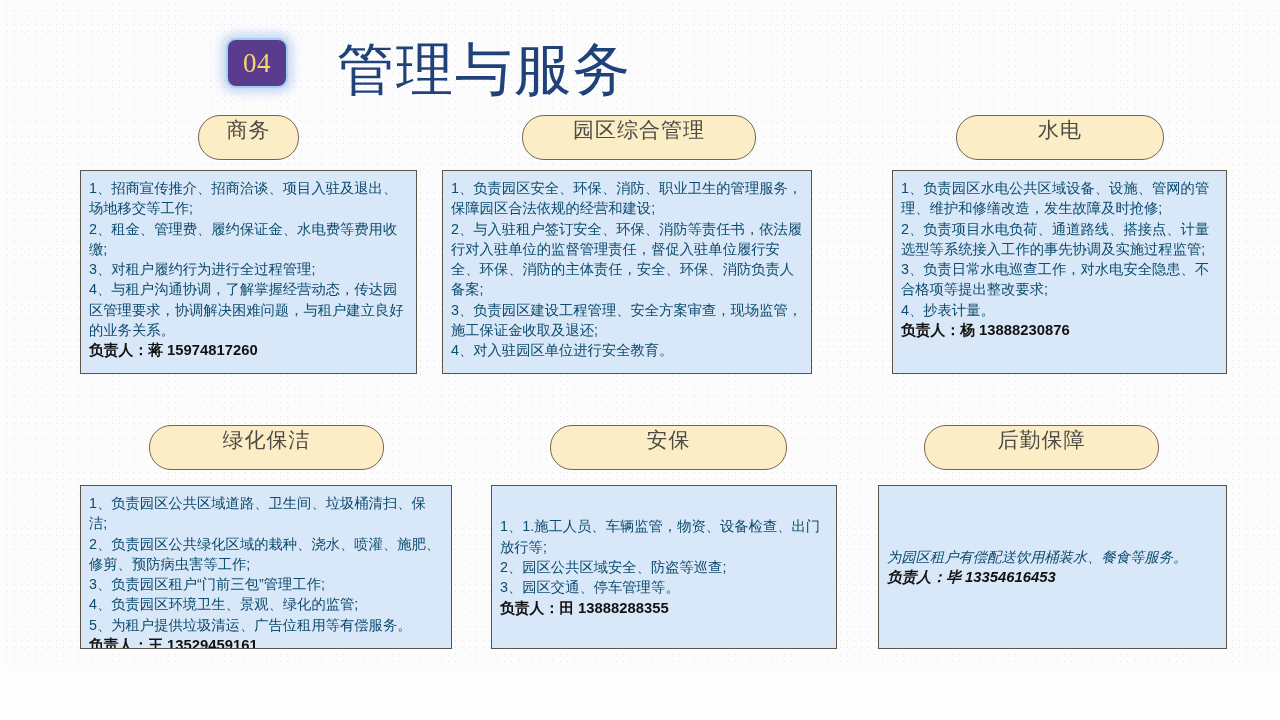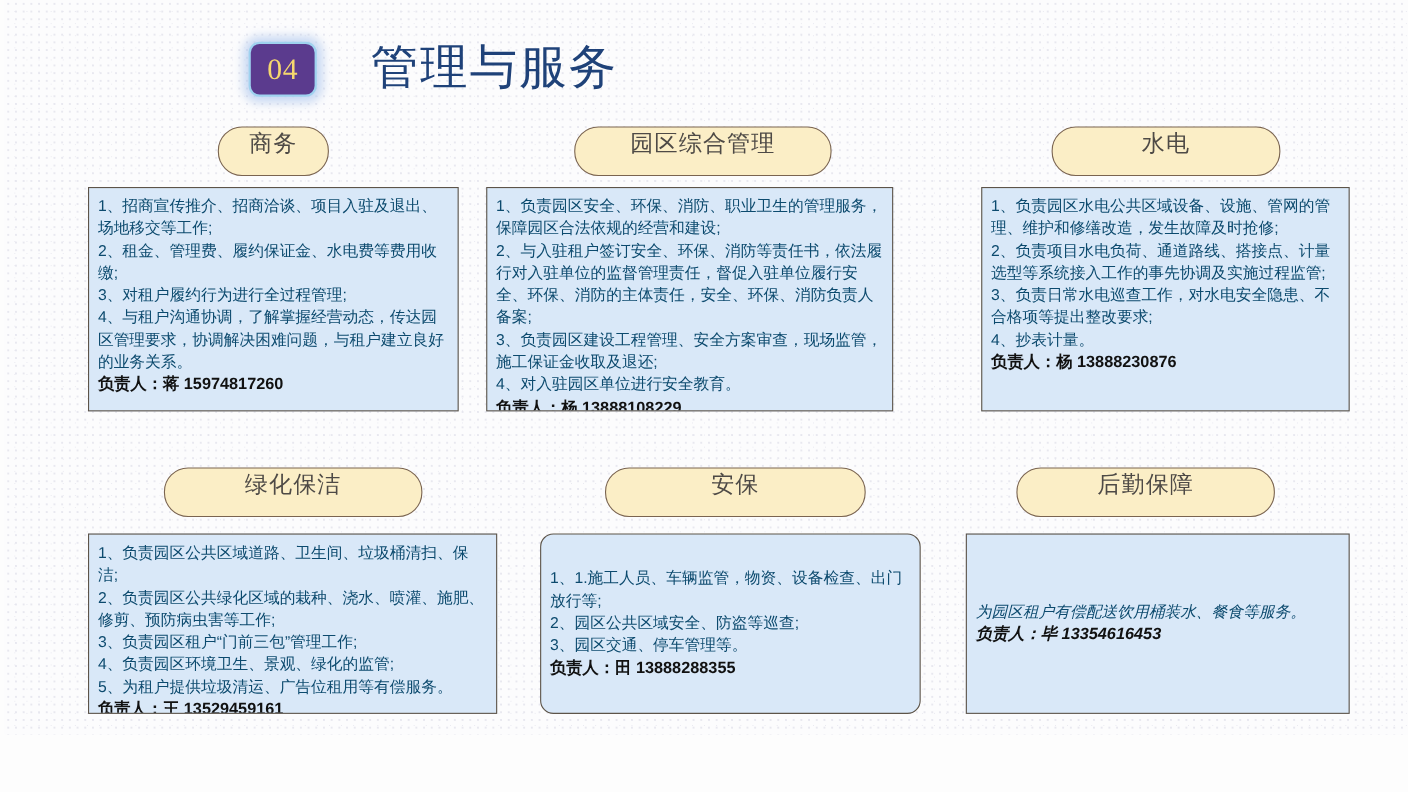--- a/index.html
+++ b/index.html
@@ -54,21 +54,21 @@
     font-size: 27px;
     color: #f5d76e;
     letter-spacing: 0.5px;
     line-height: 1;
   }
   #slide-title {
     position: absolute;
     left: 333px;
     top: 18px;
     font-family: "Liberation Serif", "DejaVu Serif", serif;
-    font-size: 43px;
+    font-size: 57px;
     color: #1f4279;
     letter-spacing: 2px;
     white-space: nowrap;
   }
 
   
   .card { position: absolute; }
 
   .card-header {
     position: absolute;
@@ -127,21 +127,21 @@
   #card-park .card-body   { left: 438px; top: 170px; width: 370px; height: 204px; }
 
   #card-utility .card-header { left: 952px;  top: 115px; width: 208px; height: 45px; }
   #card-utility .card-body   { left: 888px;  top: 170px; width: 335px; height: 204px; }
 
   
   #card-green .card-header { left: 145px; top: 425px; width: 235px; height: 45px; }
   #card-green .card-body   { left: 76px;  top: 485px; width: 372px; height: 164px; }
 
   #card-security .card-header { left: 546px; top: 425px; width: 237px; height: 45px; }
-  #card-security .card-body   { left: 487px; top: 485px; width: 346px; height: 164px; border-radius: 12px; }
+  #card-security .card-body   { left: 487px; top: 485px; width: 346px; height: 164px; }
 
   #card-logistics .card-header { left: 920px; top: 425px; width: 235px; height: 45px; }
   #card-logistics .card-body   { left: 874px; top: 485px; width: 349px; height: 164px; font-style: italic; }
 </style>
 </head>
 <body>
 
 <div id="slide">
 
   <div id="title-row">
@@ -166,21 +166,20 @@
 
   <div class="card" id="card-park">
     <div class="card-header">
       <span class="card-header-label">园区综合管理</span>
     </div>
     <div class="card-body">
       <div class="card-text">1、负责园区安全、环保、消防、职业卫生的管理服务，保障园区合法依规的经营和建设;
 2、与入驻租户签订安全、环保、消防等责任书，依法履行对入驻单位的监督管理责任，督促入驻单位履行安全、环保、消防的主体责任，安全、环保、消防负责人备案;
 3、负责园区建设工程管理、安全方案审查，现场监管，施工保证金收取及退还;
 4、对入驻园区单位进行安全教育。</div>
-      <div class="card-owner">负责人：杨 13888108229</div>
     </div>
   </div>
 
   <div class="card" id="card-utility">
     <div class="card-header">
       <span class="card-header-label">水电</span>
     </div>
     <div class="card-body">
       <div class="card-text">1、负责园区水电公共区域设备、设施、管网的管理、维护和修缮改造，发生故障及时抢修;
 2、负责项目水电负荷、通道路线、搭接点、计量选型等系统接入工作的事先协调及实施过程监管;

